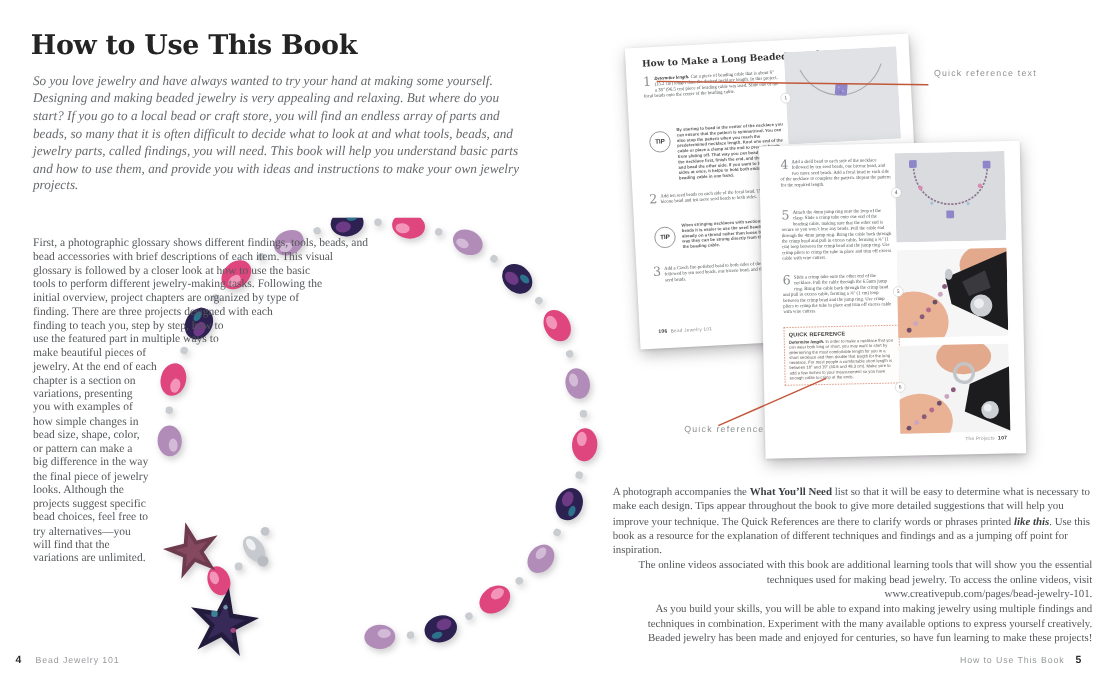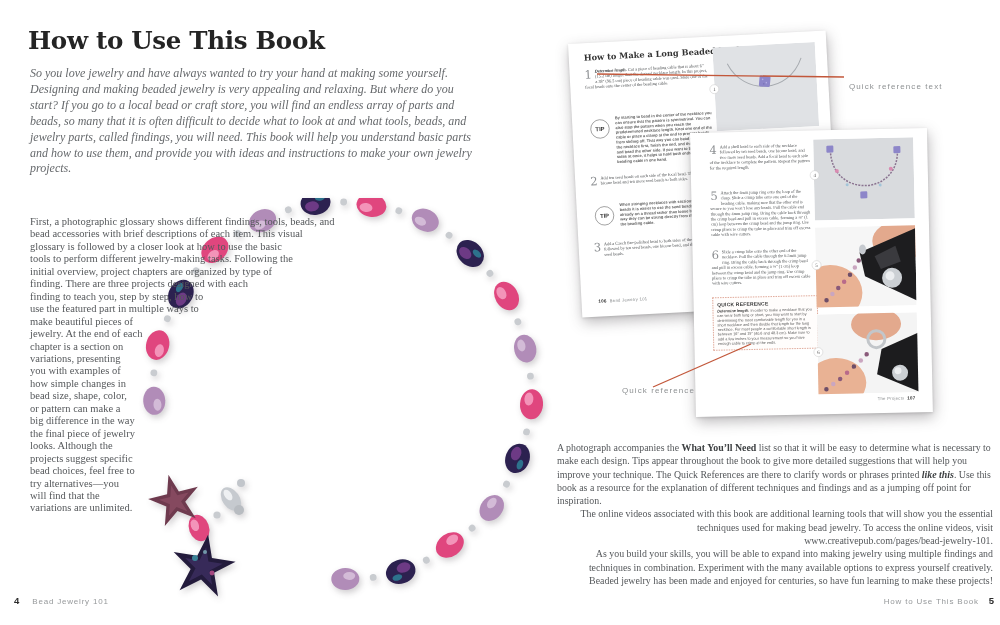--- a/index.html
+++ b/index.html
@@ -1,19 +1,19 @@
 <!DOCTYPE html>
 <html><head>
 <meta charset="utf-8">
 <style>
   html,body{margin:0;padding:0;}
   body{width:1000px;height:625px;background:#ffffff;position:relative;overflow:hidden;
        font-family:"Liberation Serif",serif;-webkit-font-smoothing:antialiased;}
   #spread{position:absolute;inset:0;}
-  section{position:absolute;top:0;height:474px;width:500px;padding-left:11px;}
+  section{position:absolute;top:0;height:474px;width:500px;}
   #left-page{left:0;}
   #right-page{left:500px;}
 
   
   .title{position:absolute;left:28px;top:26px;margin:0;
          font-family:"DejaVu Serif",serif;font-weight:bold;font-size:24.5px;
          letter-spacing:-0.3px;color:#242424;white-space:nowrap;}
   .intro{position:absolute;left:30px;top:66px;width:452px;margin:0;
          font-style:italic;font-size:12px;line-height:15.9px;color:#66696c;}
   .bodywrap{position:absolute;left:30px;top:216px;width:318px;z-index:2;
@@ -67,21 +67,21 @@
   .qrbox{position:absolute;border:1.5px dashed #c2573a;background:#fffdfc;padding:8px 8px;}
   .qrtitle{margin:0 0 3px 0;font-family:"Liberation Sans",sans-serif;font-weight:bold;
            font-size:10px;letter-spacing:.4px;color:#3a3a3a;}
   .qrtext{font-family:"Liberation Sans",sans-serif;font-size:7.6px;line-height:9.3px;color:#5c5c5c;}
   .qrlead{font-weight:bold;font-style:italic;color:#3c3c3c;}
 
   
   .callouts{position:absolute;left:0;top:0;z-index:5;pointer-events:none;}
   .callout-label{position:absolute;z-index:6;font-family:"Liberation Sans",sans-serif;
                  font-size:8px;letter-spacing:1.1px;color:#8e9193;white-space:nowrap;}
-  .label-top{left:349px;top:82px;text-align:center;}
+  .label-top{left:349px;top:62px;text-align:center;}
   .label-bottom{left:122px;top:386px;}
 
   
   .rp-body{position:absolute;left:57px;top:441px;width:436px;
            font-size:9.9px;line-height:13.3px;color:#55585b;}
   .rp-body p{margin:0;}
   .rp-body p.ind{text-indent:10px;text-align:right;}
   .rp-body b{color:#3d4042;text-align:right;}
   .rp-body .likethis{font-weight:bold;font-style:italic;color:#3d4042;}
 </style>

